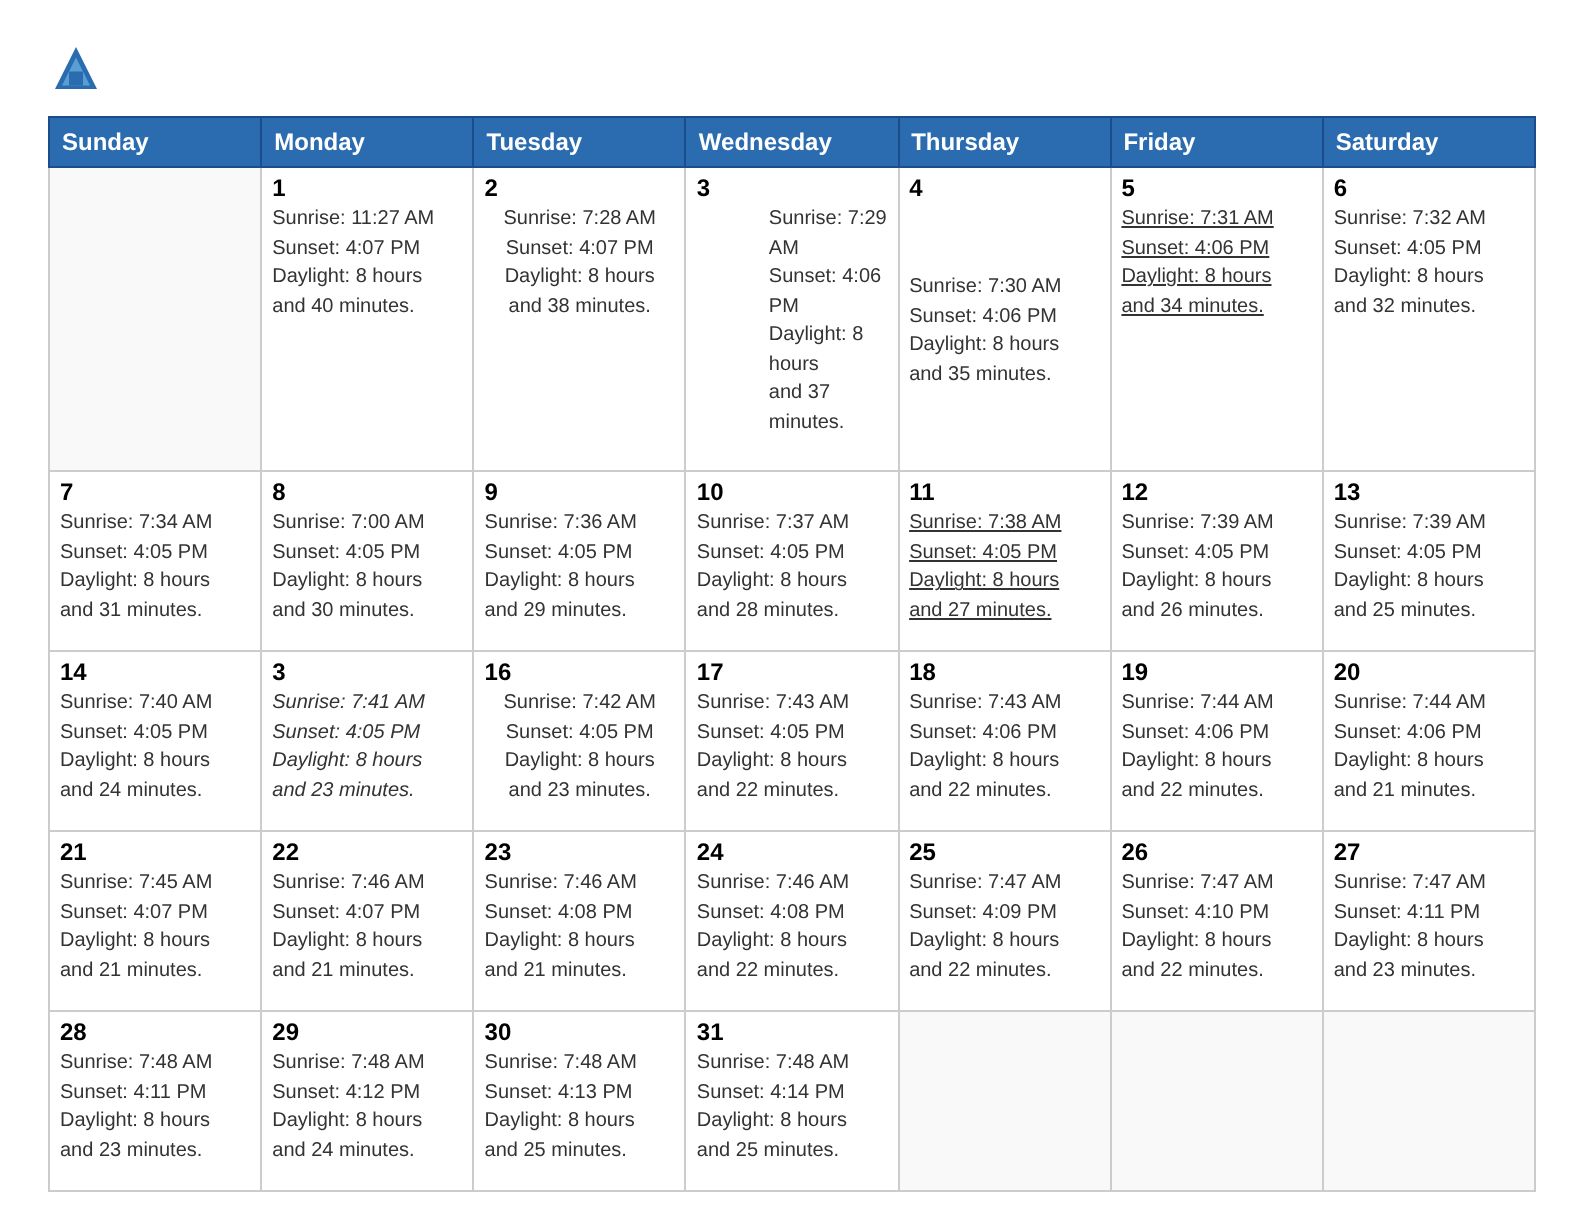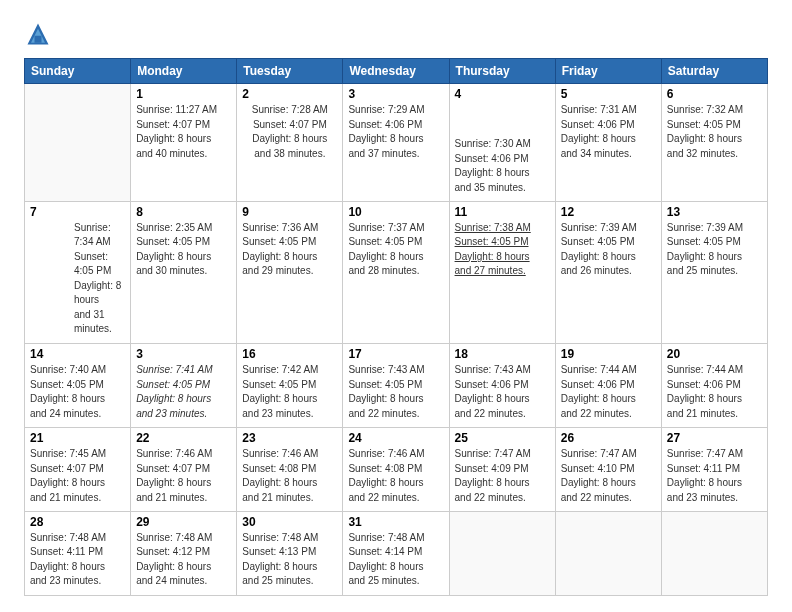--- a/index.html
+++ b/index.html
@@ -140,58 +140,58 @@
           </td>
           <td>
             <span class="day-num">2</span>
             <div class="day-info" style="white-space: pre-line; text-align: center;">Sunrise: 7:28 AM
 Sunset: 4:07 PM
 Daylight: 8 hours
 and 38 minutes.</div>
           </td>
           <td>
             <span class="day-num">3</span>
-            <div class="day-info" style="white-space: pre-line;">Sunrise: 7:29 AM
+            <div class="day-info" style="white-space: pre-line; margin-left: 36px;">Sunrise: 7:29 AM
 Sunset: 4:06 PM
 Daylight: 8 hours
 and 37 minutes.</div>
           </td>
           <td>
             <span class="day-num">4</span>
             <div class="day-info" style="white-space: pre-line; margin-top: 36px;">Sunrise: 7:30 AM
 Sunset: 4:06 PM
 Daylight: 8 hours
 and 35 minutes.</div>
           </td>
           <td>
             <span class="day-num">5</span>
-            <div class="day-info" style="white-space: pre-line;">Sunrise: 7:31 AM
+            <div class="day-info" style="white-space: pre-line; text-decoration: underline;">Sunrise: 7:31 AM
 Sunset: 4:06 PM
 Daylight: 8 hours
 and 34 minutes.</div>
           </td>
           <td>
             <span class="day-num">6</span>
             <div class="day-info" style="white-space: pre-line;">Sunrise: 7:32 AM
 Sunset: 4:05 PM
 Daylight: 8 hours
 and 32 minutes.</div>
           </td>
         </tr>
         <tr class="week-row">
           <td>
             <span class="day-num">7</span>
-            <div class="day-info" style="white-space: pre-line; margin-left: 44px;">Sunrise: 7:34 AM
+            <div class="day-info" style="white-space: pre-line;">Sunrise: 7:34 AM
 Sunset: 4:05 PM
 Daylight: 8 hours
 and 31 minutes.</div>
           </td>
           <td>
             <span class="day-num">8</span>
-            <div class="day-info" style="white-space: pre-line;">Sunrise: 2:35 AM
+            <div class="day-info" style="white-space: pre-line;">Sunrise: 7:00 AM
 Sunset: 4:05 PM
 Daylight: 8 hours
 and 30 minutes.</div>
           </td>
           <td>
             <span class="day-num">9</span>
             <div class="day-info" style="white-space: pre-line;">Sunrise: 7:36 AM
 Sunset: 4:05 PM
 Daylight: 8 hours
 and 29 minutes.</div>
@@ -235,21 +235,21 @@
           </td>
           <td>
             <span class="day-num">3</span>
             <div class="day-info" style="white-space: pre-line; font-style: italic;">Sunrise: 7:41 AM
 Sunset: 4:05 PM
 Daylight: 8 hours
 and 23 minutes.</div>
           </td>
           <td>
             <span class="day-num">16</span>
-            <div class="day-info" style="white-space: pre-line;">Sunrise: 7:42 AM
+            <div class="day-info" style="white-space: pre-line; text-align: center;">Sunrise: 7:42 AM
 Sunset: 4:05 PM
 Daylight: 8 hours
 and 23 minutes.</div>
           </td>
           <td>
             <span class="day-num">17</span>
             <div class="day-info" style="white-space: pre-line;">Sunrise: 7:43 AM
 Sunset: 4:05 PM
 Daylight: 8 hours
 and 22 minutes.</div>

